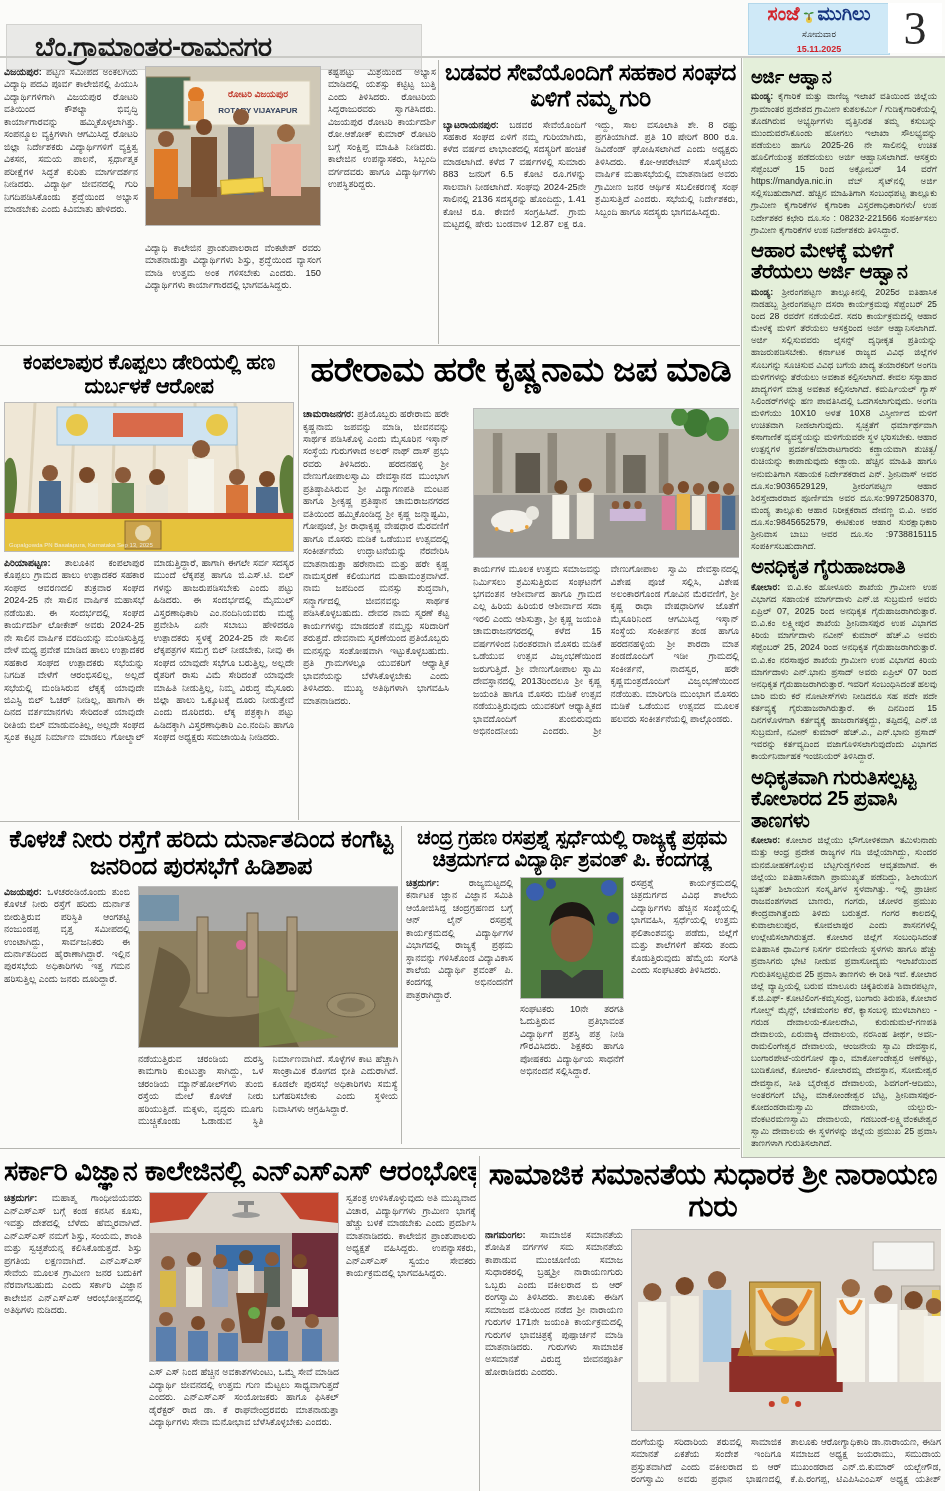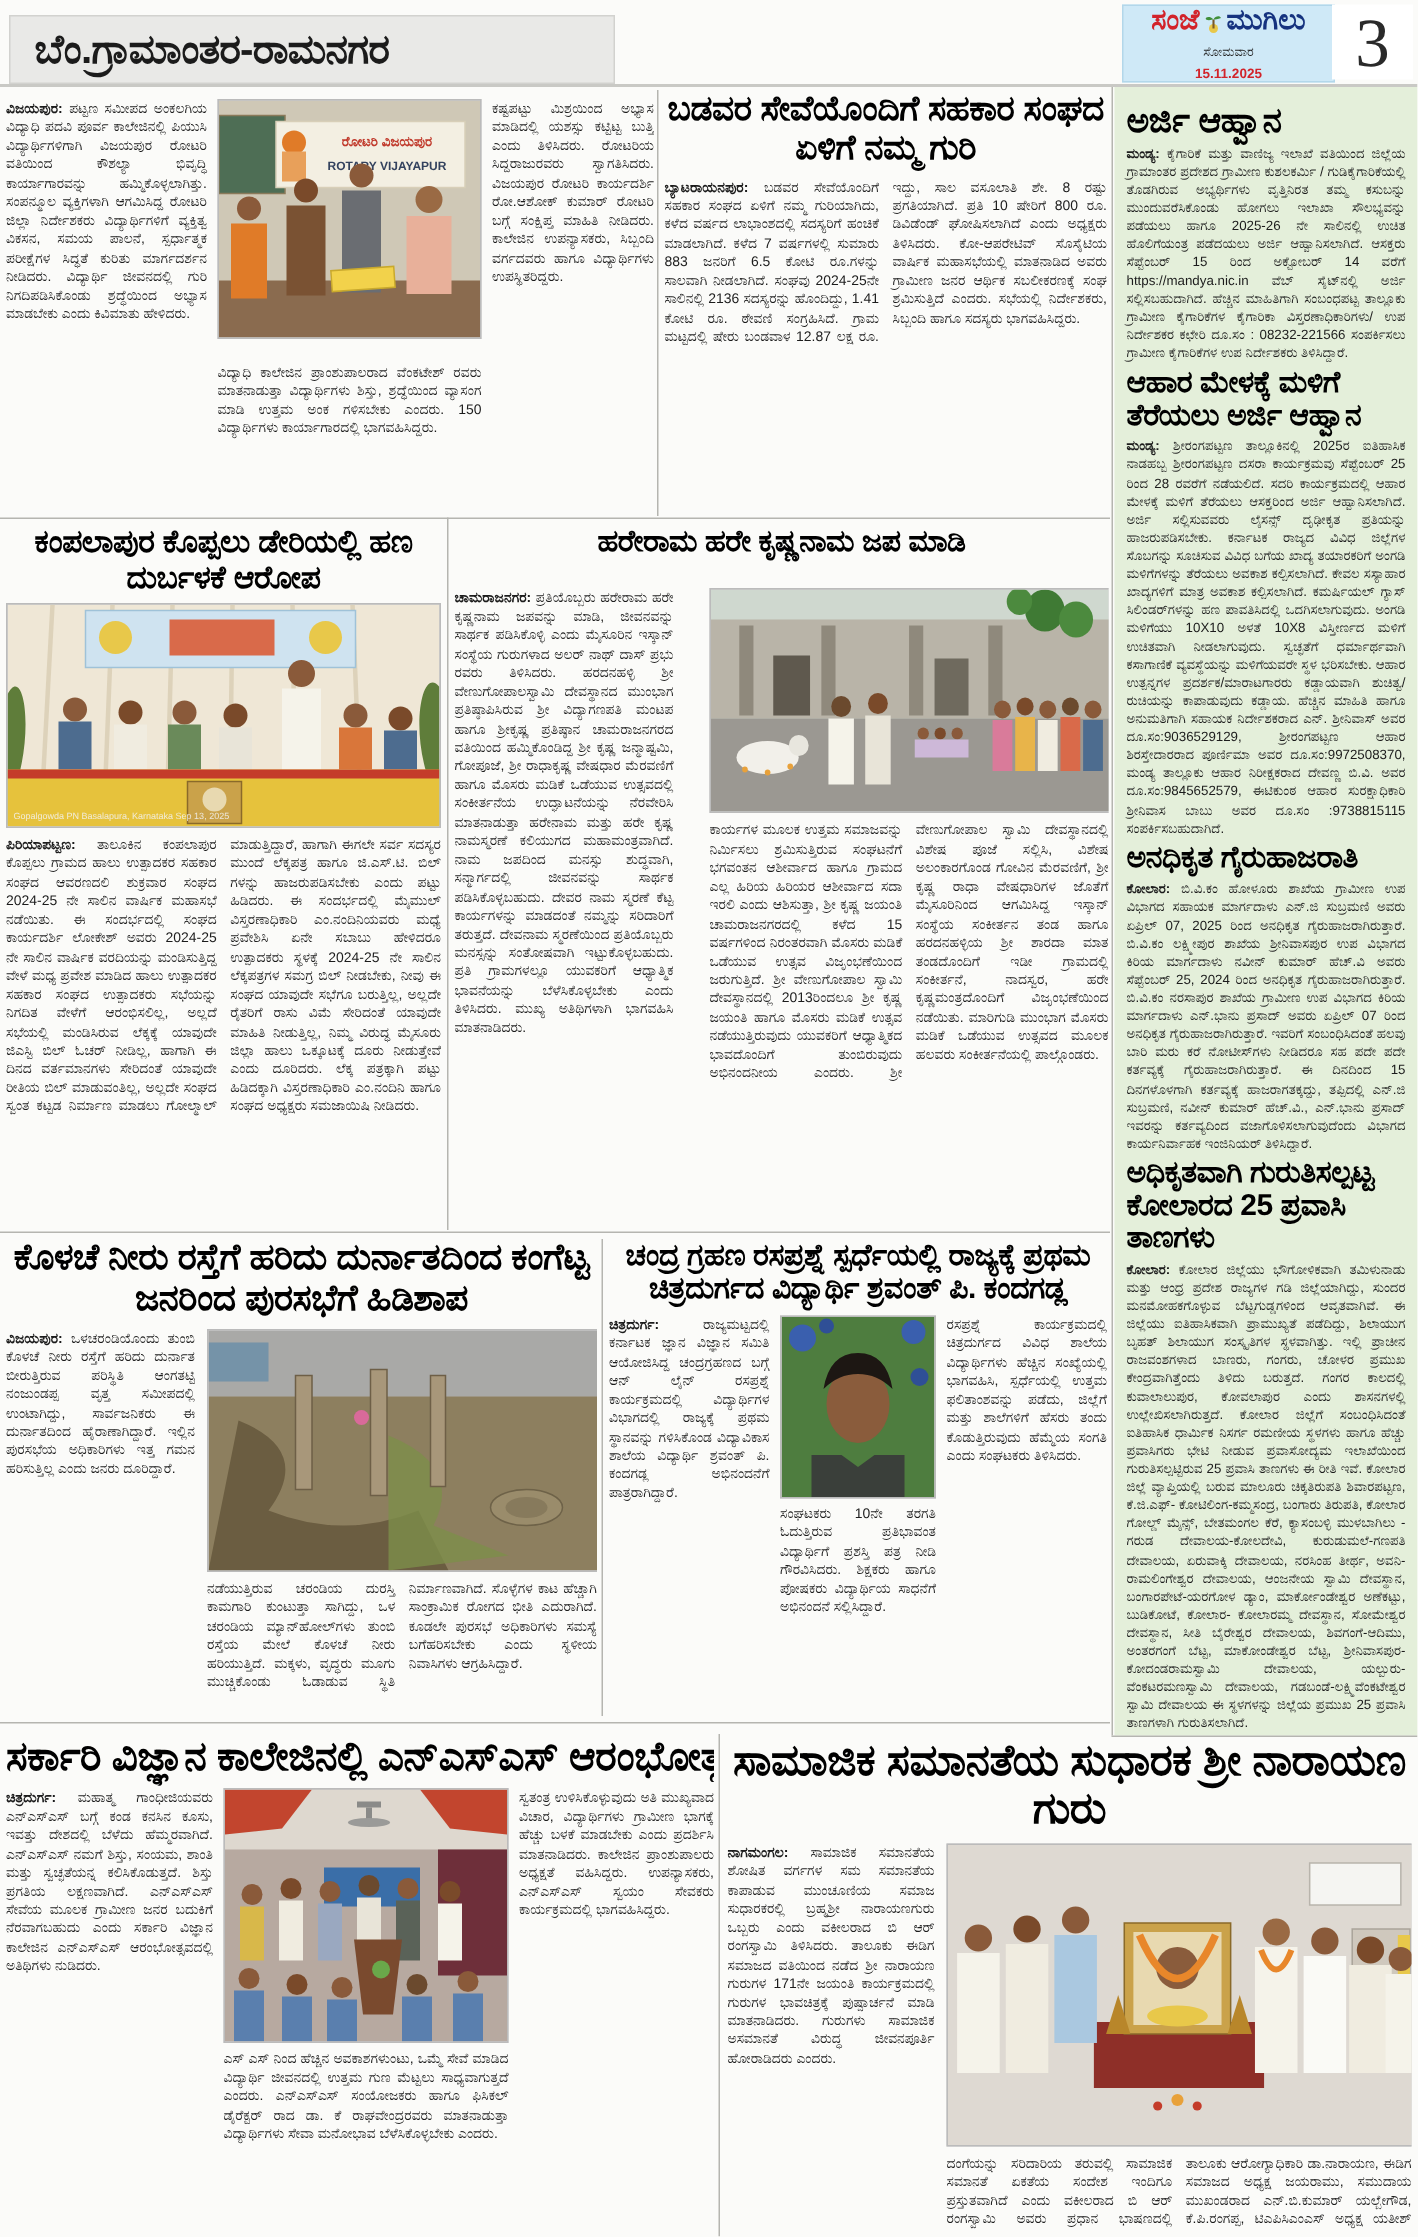--- a/index.html
+++ b/index.html
@@ -2,22 +2,22 @@
 <html><head>
 <meta charset="utf-8">
 <style>
   html,body{margin:0;padding:0;background:#fbfbf9;}
   body{width:945px;height:1491px;position:relative;overflow:hidden;
        font-family:"Liberation Sans","DejaVu Sans",sans-serif;color:#1b1b1b;}
   .abs{position:absolute;}
   .hline{position:absolute;background:#b5b5b0;height:1px;}
   .vline{position:absolute;background:#b5b5b0;width:1px;}
   
-  .region-box{left:6px;top:10px;width:386px;height:44px;background:#e9e9e7;border:1px solid #d2d2cf;
-      display:flex;align-items:center;padding-left:16px;font-size:27px;font-weight:bold;letter-spacing:-.5px;}
+  .region-box{left:6px;top:24px;width:386px;height:44px;background:#e9e9e7;border:1px solid #d2d2cf;
+      display:flex;align-items:center;padding-left:28px;font-size:27px;font-weight:bold;letter-spacing:-.5px;}
   .masthead{left:748px;top:3px;width:140px;height:50px;background:#cfe9f7;border:1px solid #b3d7ea;
       display:flex;flex-direction:column;align-items:center;justify-content:space-between;line-height:1.05;}
   .mast-line{display:flex;align-items:center;gap:2px;font-weight:bold;font-size:19px;}
   .mast-red{color:#d2232a;} .mast-blue{color:#16337f;}
   .mast-day{font-size:8.5px;color:#222;margin-top:1px;}
   .mast-date{font-size:9px;color:#d2232a;font-weight:bold;}
   .pagenum{left:888px;top:3px;width:54px;height:50px;background:#ffffff;display:flex;align-items:center;justify-content:center;
       font-family:"Liberation Serif","DejaVu Serif",serif;font-size:46px;color:#2a2a2a;}
   
   .art{position:absolute;overflow:hidden;}
@@ -99,21 +99,21 @@
   <div class="hl" style="font-size:23px;">ಬಡವರ ಸೇವೆಯೊಂದಿಗೆ ಸಹಕಾರ ಸಂಘದ ಏಳಿಗೆ ನಮ್ಮ ಗುರಿ</div>
   <div class="body cols2" style="margin-top:7px;">
     <span class="dl">ಬ್ಯಾಟರಾಯನಪುರ:</span>
     <span>ಬಡವರ ಸೇವೆಯೊಂದಿಗೆ ಸಹಕಾರ ಸಂಘದ ಏಳಿಗೆ ನಮ್ಮ ಗುರಿಯಾಗಿದು, ಕಳೆದ ವರ್ಷದ ಲಾಭಾಂಶದಲ್ಲಿ ಸದಸ್ಯರಿಗೆ ಹಂಚಿಕೆ ಮಾಡಲಾಗಿದೆ. ಕಳೆದ 7 ವರ್ಷಗಳಲ್ಲಿ ಸುಮಾರು 883 ಜನರಿಗೆ 6.5 ಕೋಟಿ ರೂ.ಗಳನ್ನು ಸಾಲವಾಗಿ ನೀಡಲಾಗಿದೆ. ಸಂಘವು 2024-25ನೇ ಸಾಲಿನಲ್ಲಿ 2136 ಸದಸ್ಯರನ್ನು ಹೊಂದಿದ್ದು, 1.41 ಕೋಟಿ ರೂ. ಠೇವಣಿ ಸಂಗ್ರಹಿಸಿದೆ. ಗ್ರಾಮ ಮಟ್ಟದಲ್ಲಿ ಷೇರು ಬಂಡವಾಳ 12.87 ಲಕ್ಷ ರೂ. ಇದ್ದು, ಸಾಲ ವಸೂಲಾತಿ ಶೇ. 8 ರಷ್ಟು ಪ್ರಗತಿಯಾಗಿದೆ. ಪ್ರತಿ 10 ಷೇರಿಗೆ 800 ರೂ. ಡಿವಿಡೆಂಡ್ ಘೋಷಿಸಲಾಗಿದೆ ಎಂದು ಅಧ್ಯಕ್ಷರು ತಿಳಿಸಿದರು. ಕೋ-ಆಪರೇಟಿವ್ ಸೊಸೈಟಿಯ ವಾರ್ಷಿಕ ಮಹಾಸಭೆಯಲ್ಲಿ ಮಾತನಾಡಿದ ಅವರು ಗ್ರಾಮೀಣ ಜನರ ಆರ್ಥಿಕ ಸಬಲೀಕರಣಕ್ಕೆ ಸಂಘ ಶ್ರಮಿಸುತ್ತಿದೆ ಎಂದರು. ಸಭೆಯಲ್ಲಿ ನಿರ್ದೇಶಕರು, ಸಿಬ್ಬಂದಿ ಹಾಗೂ ಸದಸ್ಯರು ಭಾಗವಹಿಸಿದ್ದರು.</span>
   </div>
 </div>
 
 <div class="vline" style="left:741px;top:58px;height:1099px;"></div>
 
 <div class="abs rail">
-  <h3 style="font-size:23px;">ಅರ್ಜಿ ಆಹ್ವಾನ</h3>
+  <h3 style="font-size:18px;">ಅರ್ಜಿ ಆಹ್ವಾನ</h3>
   <div class="body">
     <span class="dl">ಮಂಡ್ಯ:</span>
     <span>ಕೈಗಾರಿಕೆ ಮತ್ತು ವಾಣಿಜ್ಯ ಇಲಾಖೆ ವತಿಯಿಂದ ಜಿಲ್ಲೆಯ ಗ್ರಾಮಾಂತರ ಪ್ರದೇಶದ ಗ್ರಾಮೀಣ ಕುಶಲಕರ್ಮಿ / ಗುಡಿಕೈಗಾರಿಕೆಯಲ್ಲಿ ತೊಡಗಿರುವ ಅಭ್ಯರ್ಥಿಗಳು ವೃತ್ತಿನಿರತ ತಮ್ಮ ಕಸುಬನ್ನು ಮುಂದುವರೆಸಿಕೊಂಡು ಹೋಗಲು ಇಲಾಖಾ ಸೌಲಭ್ಯವನ್ನು ಪಡೆಯಲು ಹಾಗೂ 2025-26 ನೇ ಸಾಲಿನಲ್ಲಿ ಉಚಿತ ಹೊಲಿಗೆಯಂತ್ರ ಪಡೆದಯಲು ಅರ್ಜಿ ಆಹ್ವಾನಿಸಲಾಗಿದೆ. ಆಸಕ್ತರು ಸೆಪ್ಟೆಂಬರ್ 15 ರಿಂದ ಅಕ್ಟೋಬರ್ 14 ವರೆಗೆ https://mandya.nic.in ವೆಬ್ ಸೈಟ್‌ನಲ್ಲಿ ಅರ್ಜಿ ಸಲ್ಲಿಸಬಹುದಾಗಿದೆ. ಹೆಚ್ಚಿನ ಮಾಹಿತಿಗಾಗಿ ಸಂಬಂಧಪಟ್ಟ ತಾಲ್ಲೂಕು ಗ್ರಾಮೀಣ ಕೈಗಾರಿಕೆಗಳ ಕೈಗಾರಿಕಾ ವಿಸ್ತರಣಾಧಿಕಾರಿಗಳು/ ಉಪ ನಿರ್ದೇಶಕರ ಕಛೇರಿ ದೂ.ಸಂ : 08232-221566 ಸಂಪರ್ಕಿಸಲು ಗ್ರಾಮೀಣ ಕೈಗಾರಿಕೆಗಳ ಉಪ ನಿರ್ದೇಶಕರು ತಿಳಿಸಿದ್ದಾರೆ.</span>
   </div>
   <h3>ಆಹಾರ ಮೇಳಕ್ಕೆ ಮಳಿಗೆ ತೆರೆಯಲು ಅರ್ಜಿ ಆಹ್ವಾನ</h3>
   <div class="body">
     <span class="dl">ಮಂಡ್ಯ:</span>
     <span>ಶ್ರೀರಂಗಪಟ್ಟಣ ತಾಲ್ಲೂಕಿನಲ್ಲಿ 2025ರ ಐತಿಹಾಸಿಕ ನಾಡಹಬ್ಬ ಶ್ರೀರಂಗಪಟ್ಟಣ ದಸರಾ ಕಾರ್ಯಕ್ರಮವು ಸೆಪ್ಟೆಂಬರ್ 25 ರಿಂದ 28 ರವರೆಗೆ ನಡೆಯಲಿದೆ. ಸದರಿ ಕಾರ್ಯಕ್ರಮದಲ್ಲಿ ಆಹಾರ ಮೇಳಕ್ಕೆ ಮಳಿಗೆ ತೆರೆಯಲು ಆಸಕ್ತರಿಂದ ಅರ್ಜಿ ಆಹ್ವಾನಿಸಲಾಗಿದೆ. ಅರ್ಜಿ ಸಲ್ಲಿಸುವವರು ಲೈಸನ್ಸ್ ದೃಢೀಕೃತ ಪ್ರತಿಯನ್ನು ಹಾಜರುಪಡಿಸಬೇಕು. ಕರ್ನಾಟಕ ರಾಜ್ಯದ ವಿವಿಧ ಜಿಲ್ಲೆಗಳ ಸೊಬಗನ್ನು ಸೂಚಿಸುವ ವಿವಿಧ ಬಗೆಯ ಖಾದ್ಯ ತಯಾರಕರಿಗೆ ಅಂಗಡಿ ಮಳಿಗೆಗಳನ್ನು ತೆರೆಯಲು ಅವಕಾಶ ಕಲ್ಪಿಸಲಾಗಿದೆ. ಕೇವಲ ಸಸ್ಯಾಹಾರ ಖಾದ್ಯಗಳಿಗೆ ಮಾತ್ರ ಅವಕಾಶ ಕಲ್ಪಿಸಲಾಗಿದೆ. ಕಮರ್ಷಿಯಲ್ ಗ್ಯಾಸ್ ಸಿಲಿಂಡರ್‌ಗಳನ್ನು ಹಣ ಪಾವತಿಸಿದಲ್ಲಿ ಒದಗಿಸಲಾಗುವುದು. ಅಂಗಡಿ ಮಳಿಗೆಯು 10X10 ಅಳತೆ 10X8 ವಿಸ್ತೀರ್ಣದ ಮಳಿಗೆ ಉಚಿತವಾಗಿ ನೀಡಲಾಗುವುದು. ಸ್ವಚ್ಛತೆಗೆ ಧರ್ಮಾರ್ಥವಾಗಿ ಕಸಾಗಾಣಿಕೆ ವ್ಯವಸ್ಥೆಯನ್ನು ಮಳಿಗೆಯವರೇ ಸ್ಥಳ ಭರಿಸಬೇಕು. ಆಹಾರ ಉತ್ಪನ್ನಗಳ ಪ್ರದರ್ಶಕ/ಮಾರಾಟಗಾರರು ಕಡ್ಡಾಯವಾಗಿ ಶುಚಿತ್ವ/ರುಚಿಯನ್ನು ಕಾಪಾಡುವುದು ಕಡ್ಡಾಯ. ಹೆಚ್ಚಿನ ಮಾಹಿತಿ ಹಾಗೂ ಅನುಮತಿಗಾಗಿ ಸಹಾಯಕ ನಿರ್ದೇಶಕರಾದ ಎನ್. ಶ್ರೀನಿವಾಸ್ ಅವರ ದೂ.ಸಂ:9036529129, ಶ್ರೀರಂಗಪಟ್ಟಣ ಆಹಾರ ಶಿರಸ್ತೇದಾರರಾದ ಪೂರ್ಣಿಮಾ ಅವರ ದೂ.ಸಂ:9972508370, ಮಂಡ್ಯ ತಾಲ್ಲೂಕು ಆಹಾರ ನಿರೀಕ್ಷಕರಾದ ದೇವಣ್ಣ ಬಿ.ವಿ. ಅವರ ದೂ.ಸಂ:9845652579, ಈಟಿಕುಂಠ ಆಹಾರ ಸುರಕ್ಷಾಧಿಕಾರಿ ಶ್ರೀನಿವಾಸ ಬಾಬು ಅವರ ದೂ.ಸಂ :9738815115 ಸಂಪರ್ಕಿಸಬಹುದಾಗಿದೆ.</span>
   </div>
   <h3>ಅನಧಿಕೃತ ಗೈರುಹಾಜರಾತಿ</h3>
@@ -172,21 +172,21 @@
   </div>
   <div class="body cols2" style="margin-top:5px;">
     <span class="dl">ಪಿರಿಯಾಪಟ್ಟಣ:</span>
     <span>ತಾಲೂಕಿನ ಕಂಪಲಾಪುರ ಕೊಪ್ಪಲು ಗ್ರಾಮದ ಹಾಲು ಉತ್ಪಾದಕರ ಸಹಕಾರ ಸಂಘದ ಆವರಣದಲಿ ಶುಕ್ರವಾರ ಸಂಘದ 2024-25 ನೇ ಸಾಲಿನ ವಾರ್ಷಿಕ ಮಹಾಸಭೆ ನಡೆಯಿತು. ಈ ಸಂದರ್ಭದಲ್ಲಿ ಸಂಘದ ಕಾರ್ಯದರ್ಶಿ ಲೋಕೇಶ್ ಅವರು 2024-25 ನೇ ಸಾಲಿನ ವಾರ್ಷಿಕ ವರದಿಯನ್ನು ಮಂಡಿಸುತ್ತಿದ್ದ ವೇಳೆ ಮಧ್ಯ ಪ್ರವೇಶ ಮಾಡಿದ ಹಾಲು ಉತ್ಪಾದಕರ ಸಹಕಾರ ಸಂಘದ ಉತ್ಪಾದಕರು ಸಭೆಯನ್ನು ನಿಗದಿತ ವೇಳೆಗೆ ಆರಂಭಿಸಲಿಲ್ಲ, ಅಲ್ಲದೆ ಸಭೆಯಲ್ಲಿ ಮಂಡಿಸಿರುವ ಲೆಕ್ಕಕ್ಕೆ ಯಾವುದೇ ಜಿಎಸ್ಟಿ ಬಿಲ್ ಓಚರ್ ನೀಡಿಲ್ಲ, ಹಾಗಾಗಿ ಈ ದಿನದ ವರ್ತಮಾನಗಳು ಸೇರಿದಂತೆ ಯಾವುದೇ ರೀತಿಯ ಬಿಲ್ ಮಾಡುವಂತಿಲ್ಲ, ಅಲ್ಲದೇ ಸಂಘದ ಸ್ವಂತ ಕಟ್ಟಡ ನಿರ್ಮಾಣ ಮಾಡಲು ಗೋಲ್ಮಾಲ್ ಮಾಡುತ್ತಿದ್ದಾರೆ, ಹಾಗಾಗಿ ಈಗಲೇ ಸರ್ವ ಸದಸ್ಯರ ಮುಂದೆ ಲೆಕ್ಕಪತ್ರ ಹಾಗೂ ಜಿ.ಎಸ್.ಟಿ. ಬಿಲ್ ಗಳನ್ನು ಹಾಜರುಪಡಿಸಬೇಕು ಎಂದು ಪಟ್ಟು ಹಿಡಿದರು. ಈ ಸಂದರ್ಭದಲ್ಲಿ ಮೈಮುಲ್ ವಿಸ್ತರಣಾಧಿಕಾರಿ ಎಂ.ನಂದಿನಿಯವರು ಮಧ್ಯೆ ಪ್ರವೇಶಿಸಿ ಏನೇ ಸಬಾಬು ಹೇಳಿದರೂ ಉತ್ಪಾದಕರು ಸ್ಥಳಕ್ಕೆ 2024-25 ನೇ ಸಾಲಿನ ಲೆಕ್ಕಪತ್ರಗಳ ಸಮಗ್ರ ಬಿಲ್ ನೀಡಬೇಕು, ನೀವು ಈ ಸಂಘದ ಯಾವುದೇ ಸಭೆಗೂ ಬರುತ್ತಿಲ್ಲ, ಅಲ್ಲದೇ ರೈತರಿಗೆ ರಾಸು ವಿಮೆ ಸೇರಿದಂತೆ ಯಾವುದೇ ಮಾಹಿತಿ ನೀಡುತ್ತಿಲ್ಲ, ನಿಮ್ಮ ವಿರುದ್ಧ ಮೈಸೂರು ಜಿಲ್ಲಾ ಹಾಲು ಒಕ್ಕೂಟಕ್ಕೆ ದೂರು ನೀಡುತ್ತೇವೆ ಎಂದು ದೂರಿದರು. ಲೆಕ್ಕ ಪತ್ರಕ್ಕಾಗಿ ಪಟ್ಟು ಹಿಡಿದಕ್ಕಾಗಿ ವಿಸ್ತರಣಾಧಿಕಾರಿ ಎಂ.ನಂದಿನಿ ಹಾಗೂ ಸಂಘದ ಅಧ್ಯಕ್ಷರು ಸಮಜಾಯಿಷಿ ನೀಡಿದರು.</span>
   </div>
 </div>
 
 <div class="vline" style="left:298px;top:345px;height:475px;"></div>
 
 <div class="art" style="left:303px;top:350px;width:436px;height:468px;">
-  <div class="hl" style="font-size:20px;white-space:nowrap;">ಹರೇರಾಮ ಹರೇ ಕೃಷ್ಣನಾಮ ಜಪ ಮಾಡಿ</div>
+  <div class="hl" style="font-size:34px;white-space:nowrap;">ಹರೇರಾಮ ಹರೇ ಕೃಷ್ಣನಾಮ ಜಪ ಮಾಡಿ</div>
   <div style="display:flex;gap:24px;margin-top:20px;">
     <div class="body" style="width:146px;flex:none;">
       <span class="dl">ಚಾಮರಾಜನಗರ:</span>
       <span>ಪ್ರತಿಯೊಬ್ಬರು ಹರೇರಾಮ ಹರೇ ಕೃಷ್ಣನಾಮ ಜಪವನ್ನು ಮಾಡಿ, ಜೀವನವನ್ನು ಸಾರ್ಥಕ ಪಡಿಸಿಕೊಳ್ಳಿ ಎಂದು ಮೈಸೂರಿನ ಇಸ್ಕಾನ್ ಸಂಸ್ಥೆಯ ಗುರುಗಳಾದ ಅಲರ್ ನಾಥ್ ದಾಸ್ ಪ್ರಭು ರವರು ತಿಳಿಸಿದರು. ಹರದನಹಳ್ಳಿ ಶ್ರೀ ವೇಣುಗೋಪಾಲಸ್ವಾಮಿ ದೇವಸ್ಥಾನದ ಮುಂಭಾಗ ಪ್ರತಿಷ್ಠಾಪಿಸಿರುವ ಶ್ರೀ ವಿದ್ಯಾಗಣಪತಿ ಮಂಟಪ ಹಾಗೂ ಶ್ರೀಕೃಷ್ಣ ಪ್ರತಿಷ್ಠಾನ ಚಾಮರಾಜನಗರದ ವತಿಯಿಂದ ಹಮ್ಮಿಕೊಂಡಿದ್ದ ಶ್ರೀ ಕೃಷ್ಣ ಜನ್ಮಾಷ್ಟಮಿ, ಗೋಪೂಜೆ, ಶ್ರೀ ರಾಧಾಕೃಷ್ಣ ವೇಷಧಾರ ಮೆರವಣಿಗೆ ಹಾಗೂ ಮೊಸರು ಮಡಿಕೆ ಒಡೆಯುವ ಉತ್ಸವದಲ್ಲಿ ಸಂಕೀರ್ತನೆಯ ಉದ್ಘಾಟನೆಯನ್ನು ನೆರವೇರಿಸಿ ಮಾತನಾಡುತ್ತಾ ಹರೇನಾಮ ಮತ್ತು ಹರೇ ಕೃಷ್ಣ ನಾಮಸ್ಮರಣೆ ಕಲಿಯುಗದ ಮಹಾಮಂತ್ರವಾಗಿದೆ. ನಾಮ ಜಪದಿಂದ ಮನಸ್ಸು ಶುದ್ಧವಾಗಿ, ಸನ್ಮಾರ್ಗದಲ್ಲಿ ಜೀವನವನ್ನು ಸಾರ್ಥಕ ಪಡಿಸಿಕೊಳ್ಳಬಹುದು. ದೇವರ ನಾಮ ಸ್ಮರಣೆ ಕೆಟ್ಟ ಕಾರ್ಯಗಳನ್ನು ಮಾಡದಂತೆ ನಮ್ಮನ್ನು ಸರಿದಾರಿಗೆ ತರುತ್ತದೆ. ದೇವನಾಮ ಸ್ಮರಣೆಯಿಂದ ಪ್ರತಿಯೊಬ್ಬರು ಮನಸ್ಸನ್ನು ಸಂತೋಷವಾಗಿ ಇಟ್ಟುಕೊಳ್ಳಬಹುದು. ಪ್ರತಿ ಗ್ರಾಮಗಳಲ್ಲೂ ಯುವಕರಿಗೆ ಆಧ್ಯಾತ್ಮಿಕ ಭಾವನೆಯನ್ನು ಬೆಳೆಸಿಕೊಳ್ಳಬೇಕು ಎಂದು ತಿಳಿಸಿದರು. ಮುಖ್ಯ ಅತಿಥಿಗಳಾಗಿ ಭಾಗವಹಿಸಿ ಮಾತನಾಡಿದರು.</span>
     </div>
     <div style="flex:1;">
       <div class="photo" style="width:100%;height:148px;">
         <svg viewBox="0 0 282 148" preserveAspectRatio="none">
           <rect width="282" height="148" fill="#cfd8cf"></rect>
           <rect x="0" y="20" width="282" height="66" fill="#b9b4a8"></rect>

